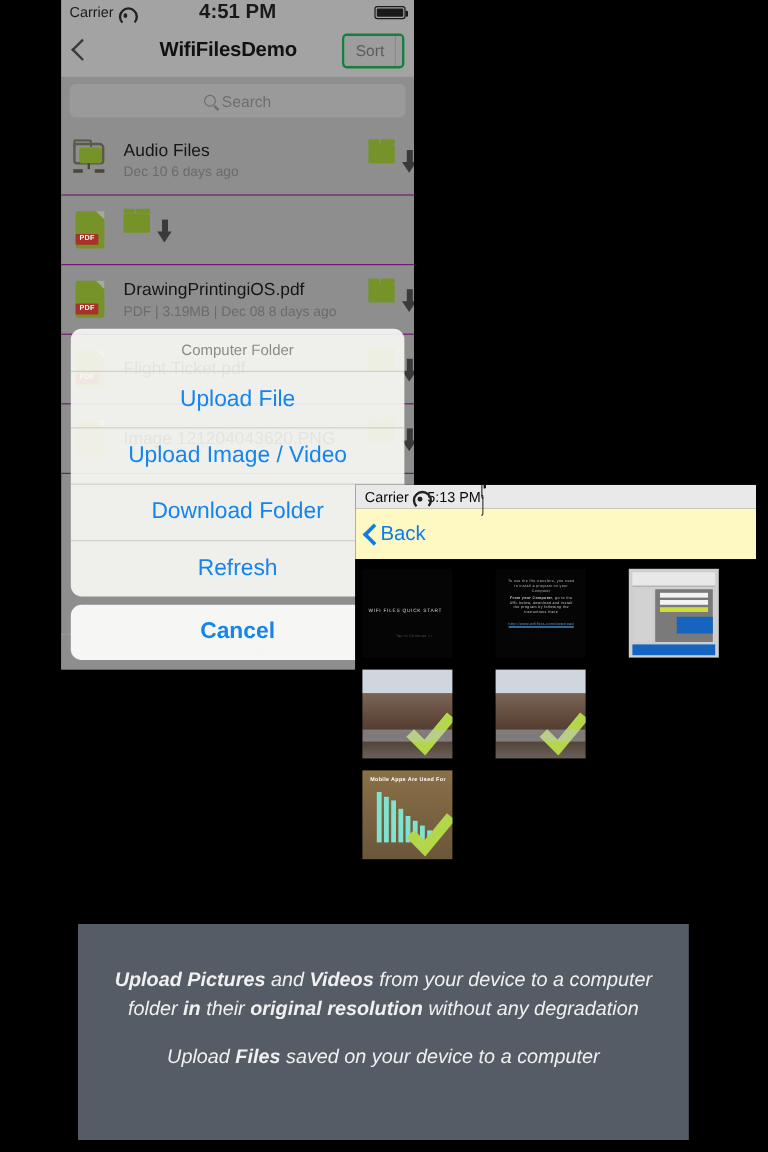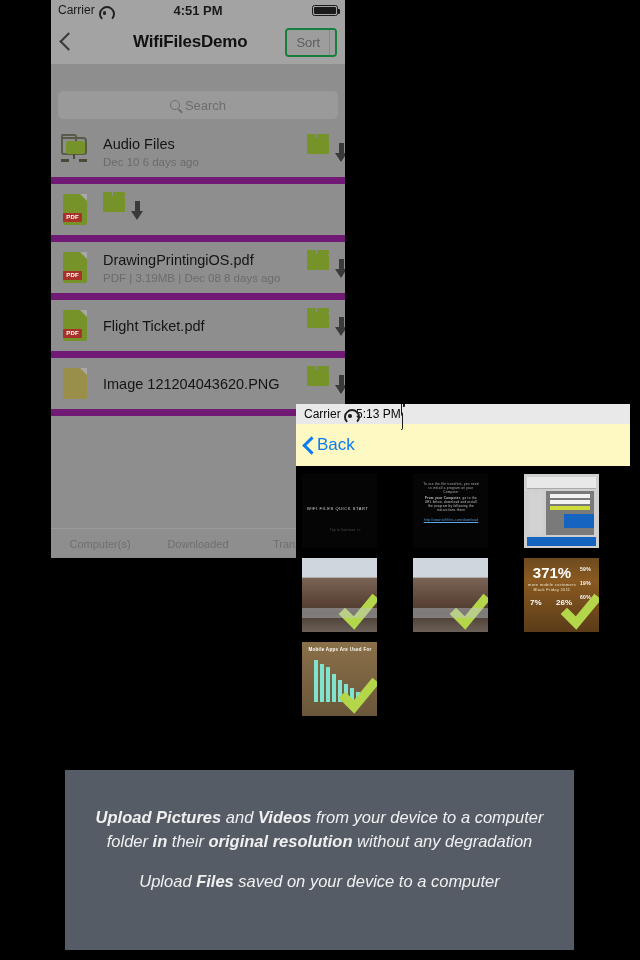--- a/index.html
+++ b/index.html
@@ -15,21 +15,21 @@
   .phone1 {
     position: absolute; left: 51px; top: 0; width: 294px; height: 558px;
     background: #8e8e8e; overflow: hidden;
   }
   .statusbar {
     height: 20px; display: flex; align-items: center;
     padding: 0 7px; font-size: 12px; color: #1a1a1a;
     background: #a3a3a3;
   }
   .statusbar .sb-left { display:flex; align-items:center; gap:4px; flex:1; }
-  .statusbar .sb-mid { flex: 0 0 auto; font-weight: bold; font-size: 13px; }
+  .statusbar .sb-mid { flex: 0 0 auto; font-weight: bold; font-size: 17px; }
   .statusbar .sb-right { flex:1; display:flex; justify-content:flex-end; align-items:center; }
   .wifi-ico { display:inline-block; width:12px; height:10px; position:relative; }
   .wifi-ico::before{
     content:""; position:absolute; left:0; top:1px; width:12px; height:12px;
     border:2.2px solid #222; border-radius:50%;
     clip-path: polygon(0 0,100% 0,100% 48%,50% 48%,50% 100%,0 100%);
     transform: rotate(45deg);
   }
   .wifi-ico::after{
     content:""; position:absolute; left:4.4px; top:6.4px; width:3.4px;height:3.4px;
@@ -53,29 +53,29 @@
   }
   .nav-title { font-size: 17px; font-weight: bold; color:#111; flex:1; text-align:left; padding-left:16px; letter-spacing:-0.2px;}
   .segctl { display:flex; border:2px solid #15803d; border-radius:4px; overflow:hidden; }
   .segctl span { font-size: 13px; color:#5c5c5c; padding: 5px 9px; background:#9d9d9d; }
   .segctl span + span { border-left:1px solid #8a8a8a; }
 
   .searchwrap { background:#8e8e8e; padding: 6px 7px 7px; }
   .searchbar {
     height: 28px; background:#9a9a9a; border-radius:5px;
     display:flex; align-items:center; justify-content:center; gap:5px;
-    color:#6e6e6e; font-size:13px;margin-top:21px;
+    color:#6e6e6e; font-size:13px;
   }
   .mag { width:10px; height:10px; border:1.6px solid #6e6e6e; border-radius:50%; position:relative; display:inline-block;}
   .mag::after{ content:""; position:absolute; right:-4px; bottom:-3px; width:5px; height:1.6px; background:#6e6e6e; transform:rotate(45deg);}
 
   .filelist { background:#8e8e8e; }
   .filerow {
     height: 58px; display:flex; align-items:center; padding: 0 8px;
-    border-bottom: 7px solid #701a75; position:relative;
+    border-bottom: 1px solid #701a75; position:relative;
   }
   .ficon { width:34px; height:34px; flex:0 0 34px; margin-right:10px; position:relative; }
   .fmeta { flex:1; min-width:0; }
   .fname { font-size:14.5px; color:#151515; white-space:nowrap; overflow:hidden; }
   .fsub { font-size:11.5px; color:#6b6b6b; margin-top:4px; white-space:nowrap; overflow:hidden; }
   .dlicon { width:30px; height:28px; flex:0 0 30px; position:relative; }
 
   
   .netfolder{position:absolute;inset:0;}
   .netfolder .fld{position:absolute;left:2px;top:2px;width:26px;height:18px;border:2px solid #5a5a4a;border-radius:2px 4px 3px 3px;}
@@ -289,20 +289,30 @@
         </div>
       </div>
     </div>
 
     <div class="tabbar">
       <div>Computer(s)</div>
       <div>Downloaded</div>
       <div>Transfers</div>
     </div>
 
+    <div class="sheet">
+      <div class="sheet-main">
+        <div class="sheet-title">Computer Folder</div>
+        <div class="sheet-btn">Upload File</div>
+        <div class="sheet-btn">Upload Image / Video</div>
+        <div class="sheet-btn">Download Folder</div>
+        <div class="sheet-btn">Refresh</div>
+      </div>
+      <div class="sheet-cancel">Cancel</div>
+    </div>
   </div>
 
   <div class="phone2">
 
     <div class="p2-status">
       <div class="sb-left">
         <span>Carrier</span>
         <span class="wifi-ico"></span>
       </div>
       <div class="sb-mid">5:13 PM</div>
@@ -343,34 +353,20 @@
 
       <div class="grow">
         <div class="thumb tb-mount">
           <span class="check">
             <svg width="42" height="42" viewBox="0 0 42 42">
                 <path d="M8 22 L17 31 L36 8" fill="none" stroke="#b4d64a" stroke-width="9" stroke-linecap="square"></path>
               </svg>
           </span>
         </div>
         <div class="thumb tb-mount">
-          <span class="check">
-            <svg width="42" height="42" viewBox="0 0 42 42">
-                <path d="M8 22 L17 31 L36 8" fill="none" stroke="#b4d64a" stroke-width="9" stroke-linecap="square"></path>
-              </svg>
-          </span>
-        </div>
-        <div class="thumb tb-orange">
-          <div style="position:absolute;left:4px;top:6px;width:48px;text-align:center;color:#fff;font-size:15px;font-weight:bold;">371%</div>
-          <div class="mini" style="left:4px;top:24px;width:48px;text-align:center;color:#f0e0c0;font-size:4px;">more mobile customers<br>Black Friday 2011</div>
-          <div style="position:absolute;left:6px;top:40px;color:#fff;font-size:8px;font-weight:bold;">7%</div>
-          <div style="position:absolute;left:32px;top:40px;color:#fff;font-size:8px;font-weight:bold;">26%</div>
-          <div class="mini" style="left:56px;top:8px;color:#fff;font-size:5px;font-weight:bold;">59%</div>
-          <div class="mini" style="left:56px;top:22px;color:#fff;font-size:5px;font-weight:bold;">19%</div>
-          <div class="mini" style="left:56px;top:36px;color:#fff;font-size:5px;font-weight:bold;">60%</div>
           <span class="check">
             <svg width="42" height="42" viewBox="0 0 42 42">
                 <path d="M8 22 L17 31 L36 8" fill="none" stroke="#b4d64a" stroke-width="9" stroke-linecap="square"></path>
               </svg>
           </span>
         </div>
       </div>
 
       <div class="grow">
         <div class="thumb tb-chart">

